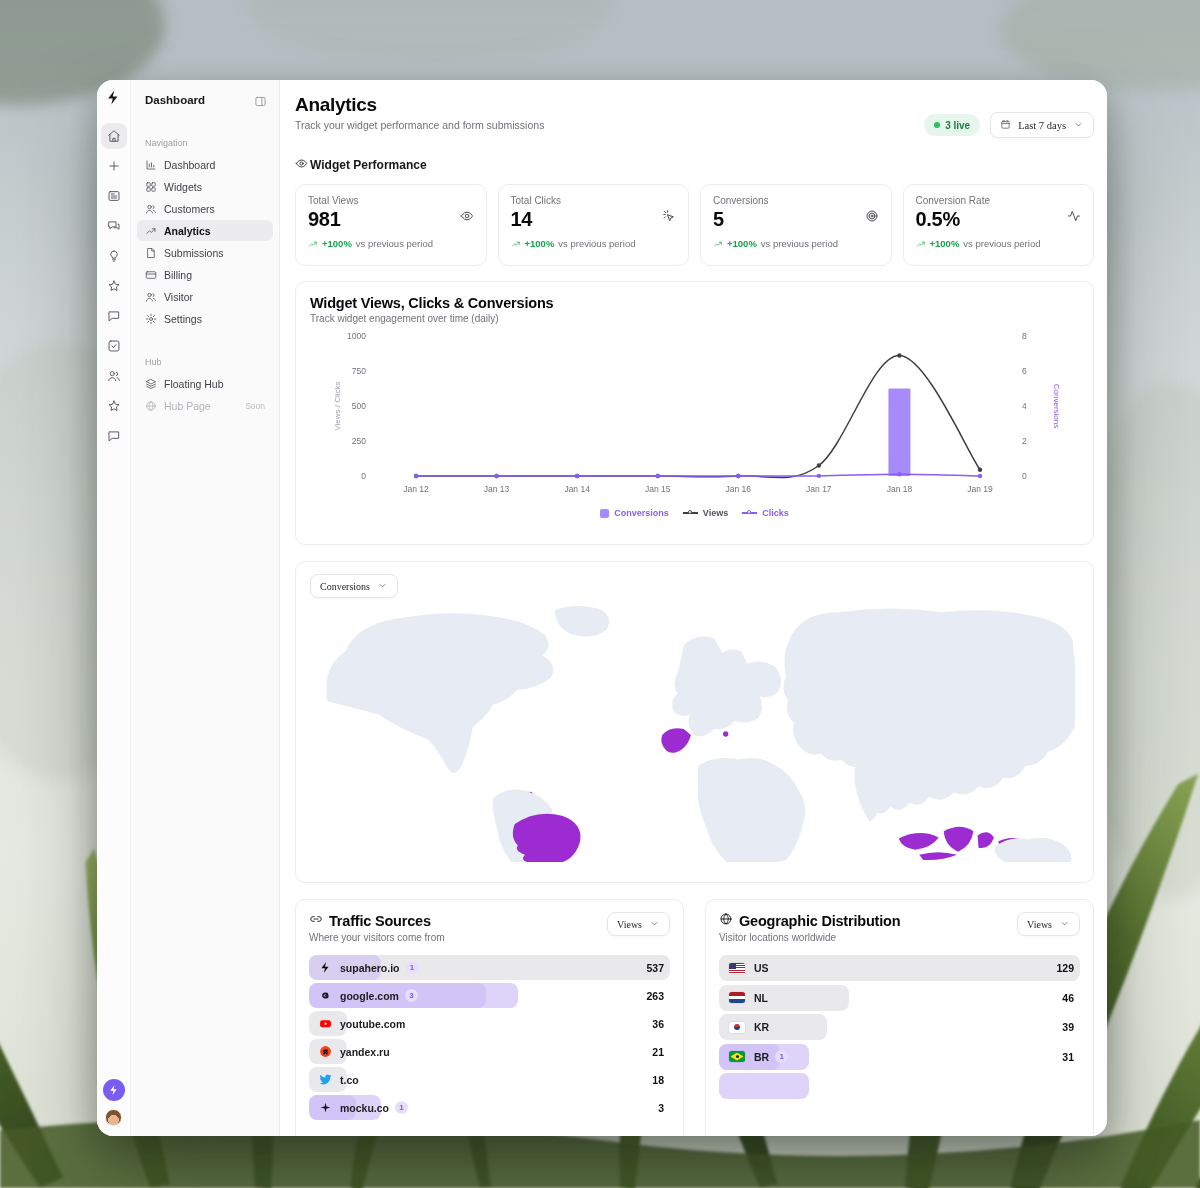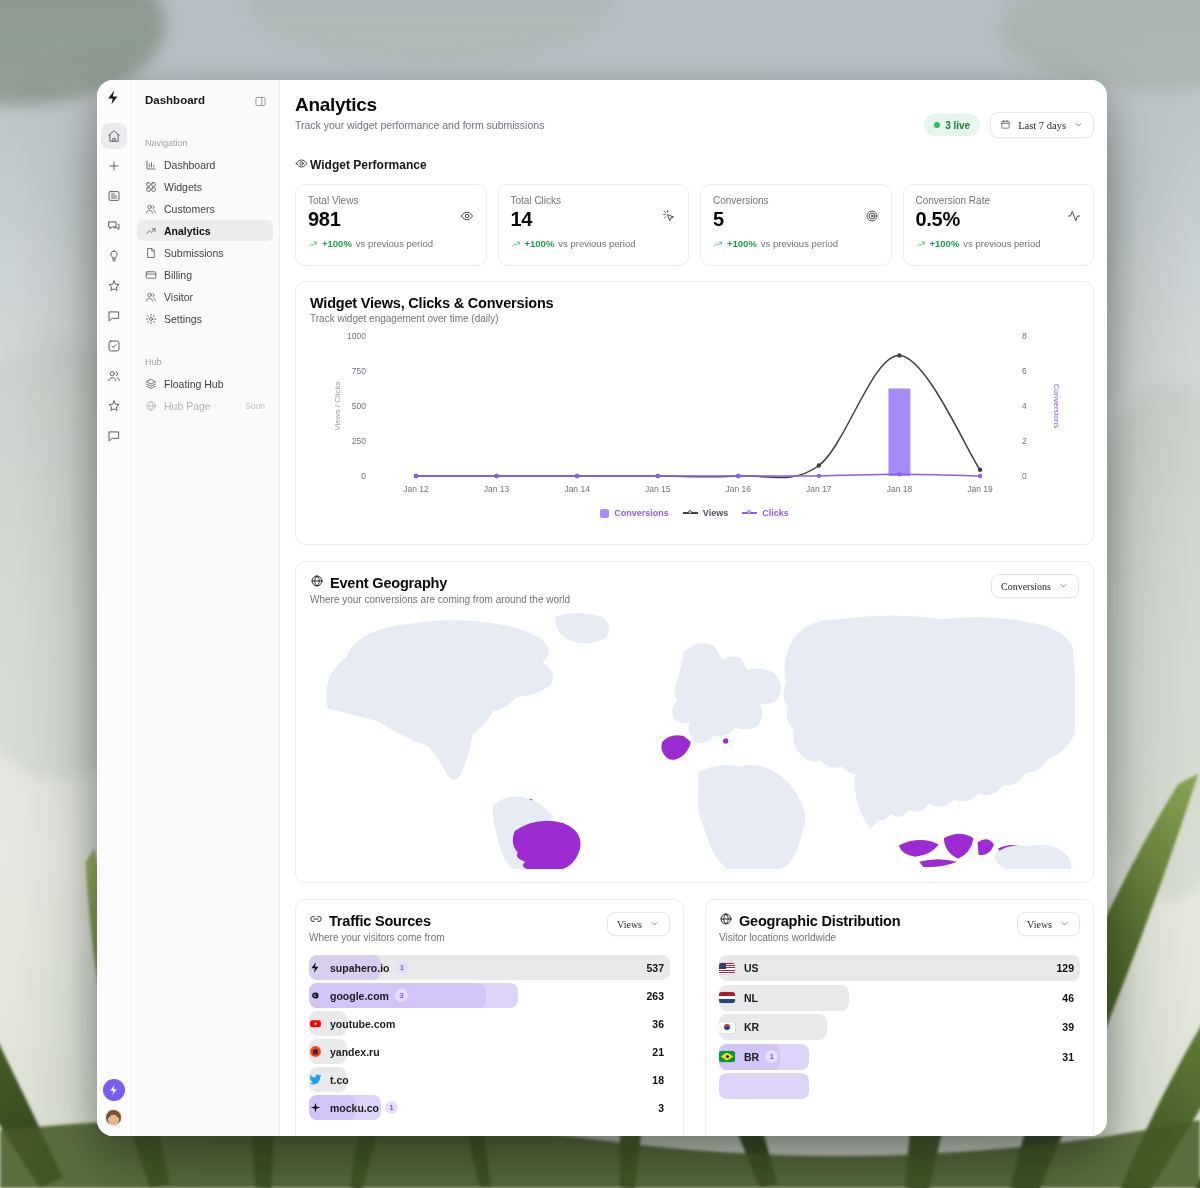--- a/index.html
+++ b/index.html
@@ -85,21 +85,21 @@
 
   .bottom-grid { display:grid; grid-template-columns:1fr 1fr; gap:21px; margin-top:16px; }
   .list-card { padding:12px 13px; height:260px; }
   .rows { margin-top:12px; }
   .row { position:relative; height:25px; margin-bottom:3px; border-radius:8px; }
   .geo-rows .row { height:26px; margin-bottom:3.5px; }
   .bar { position:absolute; left:0; top:0; bottom:0; border-radius:8px; min-width:38px; }
   .bar.gray { background:#e9e9ec; }
   .bar.lav { background:#ded3f9; }
   .bar.lav2 { background:#c9b8f4; opacity:.55; }
-  .row-content { position:relative; display:flex; align-items:center; height:100%; padding:0 6px 0 0; }
+  .row-content { position:relative; display:flex; align-items:center; height:100%; padding:0 6px 0 10px; }
   .row-ic { width:13px; height:13px; display:flex; align-items:center; justify-content:center; margin-right:8px; color:#111; flex:0 0 13px; }
   .row-ic svg { width:13px; height:13px; }
   .row-label { font-size:10.5px; font-weight:700; color:#1c1c1f; }
   .row-badge { margin-left:6px; min-width:13px; height:13px; border-radius:999px; background:#e7defc; color:#7a5af5; font-size:8px; font-weight:700; display:flex; align-items:center; justify-content:center; padding:0 4px; }
   .row-value { margin-left:auto; font-size:10.5px; font-weight:700; color:#111; }
   .flag { width:16px; height:11px; border-radius:2.5px; display:inline-block; position:relative; overflow:hidden; margin-right:9px; box-shadow:0 0 0 .5px rgba(0,0,0,.10); flex:0 0 16px; }
   .flag-us { background:repeating-linear-gradient(180deg,#b22234 0 1.1px,#fff 1.1px 2.2px); }
   .flag-us::after { content:""; position:absolute; left:0; top:0; width:7px; height:6px; background:#3c3b6e; }
   .flag-in { background:linear-gradient(180deg,#f93 0 33%,#fff 33% 66%,#128807 66%); }
   .flag-nl { background:linear-gradient(180deg,#ae1c28 0 33%,#fff 33% 66%,#21468b 66%); }
@@ -528,31 +528,20 @@
             <span class="lg-line" style="background:#8b5cf6">
               <i></i>
             </span>
             <span style="font-weight:600">Clicks</span>
           </span>
         </div>
     </div>
 
     <div class="card geo-card">
       <div class="geo-head">
-        <div>
-          <div class="icon-title">
-            <span id="globe-ic"><svg viewBox="0 0 24 24" width="14" height="14" fill="none" stroke="currentColor" stroke-width="1.6" stroke-linecap="round" stroke-linejoin="round">
-                  <circle cx="12" cy="12" r="8.5"></circle>
-                  <path d="M3.5 12h17"></path>
-                  <path d="M12 3.5c2.5 2.3 3.8 5.2 3.8 8.5S14.5 18.2 12 20.5c-2.5-2.3-3.8-5.2-3.8-8.5S9.5 5.8 12 3.5z"></path>
-                </svg></span>
-            <span class="card-title">Event Geography</span>
-          </div>
-          <div class="card-sub">Where your conversions are coming from around the world</div>
-        </div>
         <button class="select-btn small">
           <span>Conversions</span>
           <span class="chev" id="chev2"><svg viewBox="0 0 24 24" width="11" height="11" fill="none" stroke="currentColor" stroke-width="1.6" stroke-linecap="round" stroke-linejoin="round">
                 <path d="m7 10 5 5 5-5"></path>
               </svg></span>
         </button>
       </div>
       <div class="map-wrap">
         <svg width="772" height="258" viewBox="0 0 740 252">
           <path class="land" d="M10 95 Q4 62 28 46 Q38 20 80 14 Q130 5 170 12 Q205 16 222 30 Q231 42 220 50 Q236 60 228 72 Q215 83 195 84 Q186 95 172 98 Q164 112 152 120 Q149 140 141 158 Q134 171 127 160 Q118 142 108 132 Q80 122 60 108 Q30 100 10 95 Z"></path>

